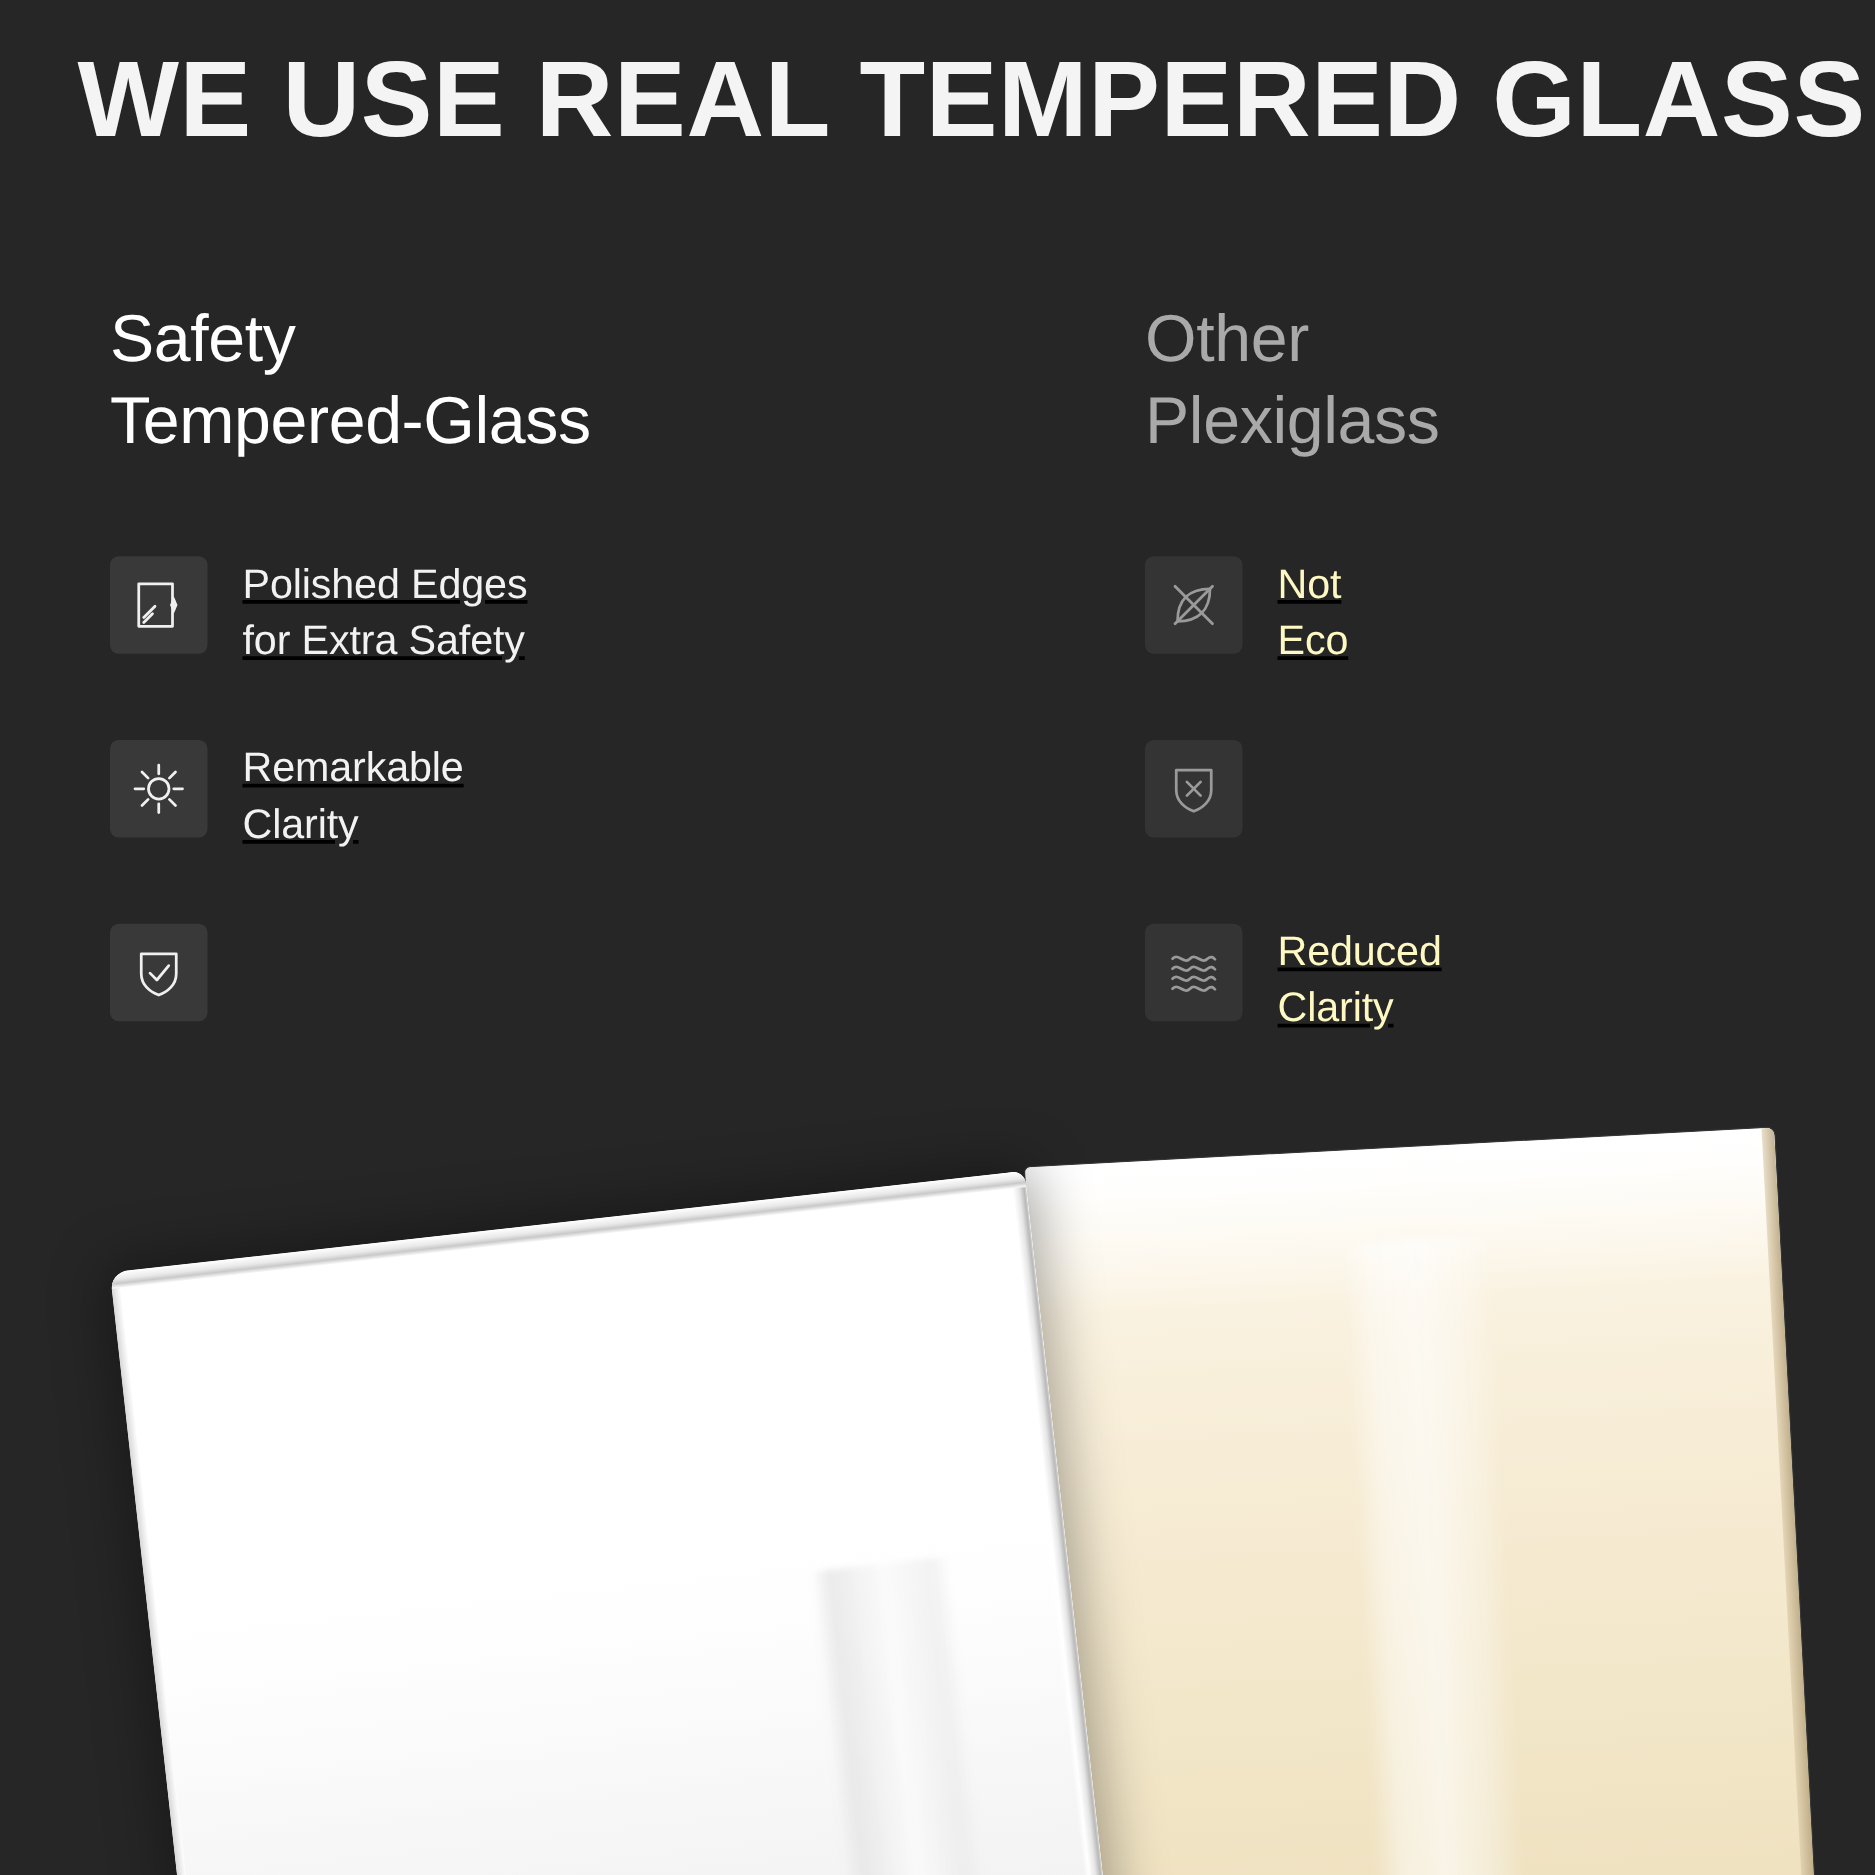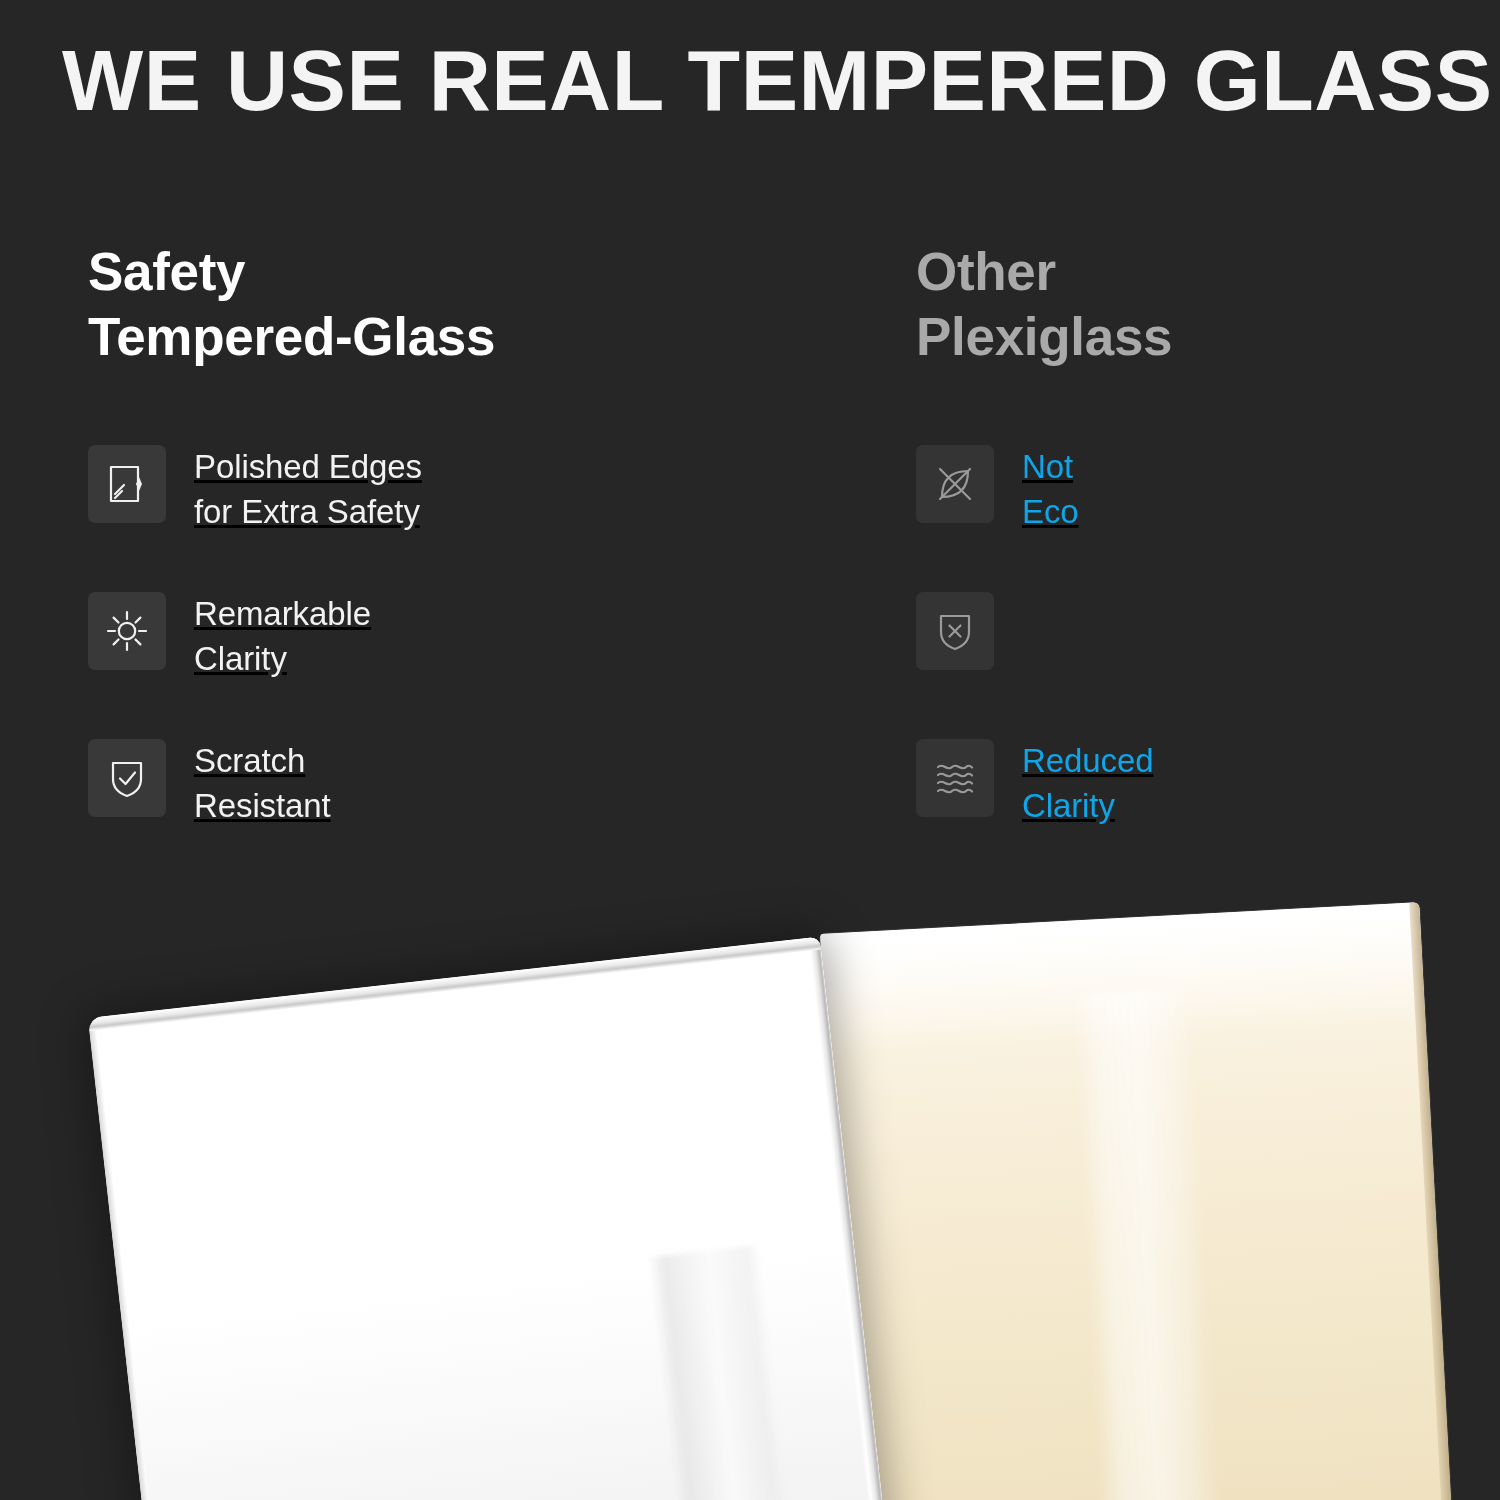--- a/index.html
+++ b/index.html
@@ -45,21 +45,21 @@
   .col {
     position: absolute;
     top: 0;
     width: 620px;
   }
   .col-left  { left: 88px; }
   .col-right { left: 916px; }
 
   .col-title {
     font-size: 53px;
-    font-weight: 700;
+    font-weight: 400;
     line-height: 1.22;
     letter-spacing: -0.3px;
     margin: 0;
     white-space: pre-line;
   }
   .col-left .col-title  { color: #ffffff; }
   .col-right .col-title { color: #a9a9a9; }
 
   .features {
     margin-top: 74px;
@@ -86,21 +86,21 @@
 
   .flabel {
     margin-left: 28px;
     font-size: 33px;
     line-height: 1.35;
     letter-spacing: -0.1px;
     white-space: pre-line;
     padding-top: 2px;
   }
   .col-left .flabel  { color: #f2f2f2; }
-  .col-right .flabel { color: #0ea5e9; }
+  .col-right .flabel { color: #fef9c3; }
 
   
   .photo {
     position: absolute;
     left: 0;
     top: 868px;
     width: 1500px;
     height: 632px;
     overflow: hidden;
   }
@@ -253,22 +253,20 @@
 Clarity</span>
         </div>
 
         <div class="feature">
           <span class="ficon">
             <svg width="46" height="46" viewBox="0 0 46 46" fill="none" stroke="#f0f0f0" stroke-width="2.2" stroke-linecap="round" stroke-linejoin="round">
               <path d="M9 8 H37 V24 C37 33 30 38.5 23 41 C16 38.5 9 33 9 24 Z"></path>
               <path d="M16 23.5 L21.5 29 L31 17.5"></path>
             </svg>
           </span>
-          <span class="flabel">Scratch
-Resistant</span>
         </div>
 
       </div>
     </div>
 
     <div class="col col-right">
       <h2 class="col-title">Other
 Plexiglass</h2>
 
       <div class="features">

